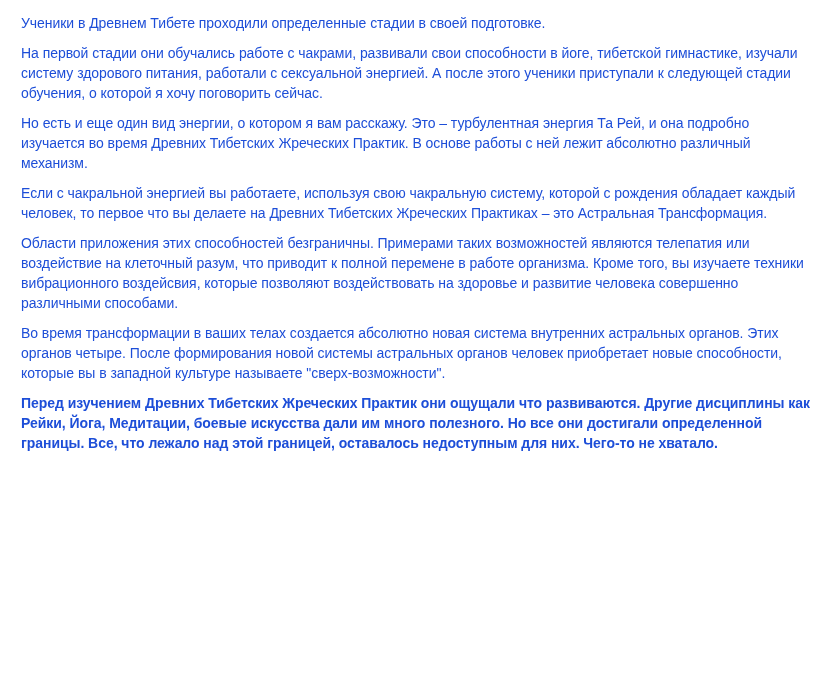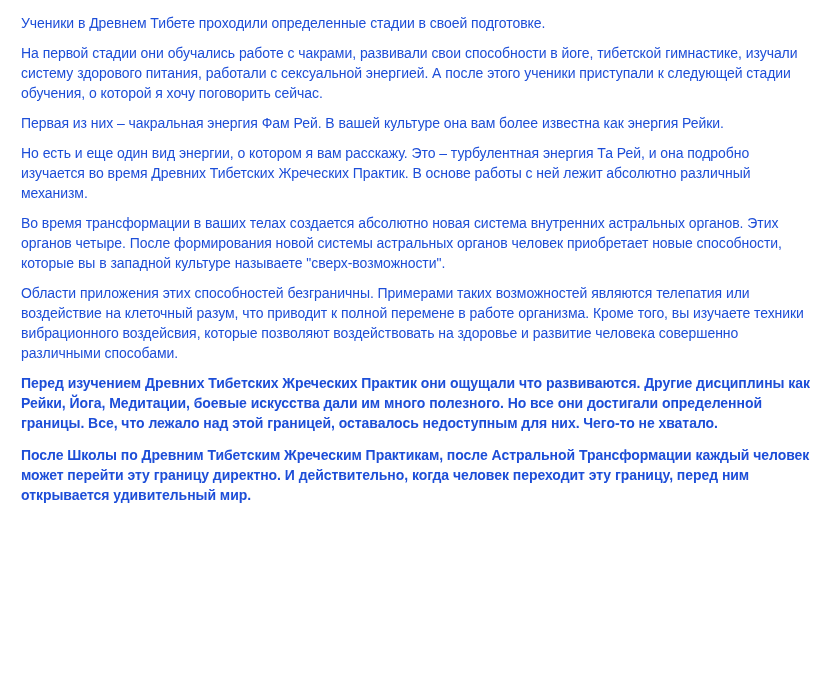--- a/index.html
+++ b/index.html
@@ -28,19 +28,18 @@
       font-weight: bold;
       margin-bottom: 12px;
     }
   </style>
 </head>
 <body>
 
 <div class="article">
   <p>Ученики в Древнем Тибете проходили определенные стадии в своей подготовке.</p>
   <p>На первой стадии они обучались работе с чакрами, развивали свои способности в йоге, тибетской гимнастике, изучали систему здорового питания, работали с сексуальной энергией. А после этого ученики приступали к следующей стадии обучения, о которой я хочу поговорить сейчас.</p>
-  <p>Первая из них – чакральная энергия Фам Рей. В вашей культуре она вам более известна как энергия Рейки.</p>
   <p>Но есть и еще один вид энергии, о котором я вам расскажу. Это – турбулентная энергия Та Рей, и она подробно изучается во время Древних Тибетских Жреческих Практик. В основе работы с ней лежит абсолютно различный механизм.</p>
+  <p>Если с чакральной энергией вы работаете, используя свою чакральную систему, которой с рождения обладает каждый человек, то первое что вы делаете на Древних Тибетских Жреческих Практиках – это Астральная Трансформация.</p>
+  <p>Области приложения этих способностей безграничны. Примерами таких возможностей являются телепатия или воздействие на клеточный разум, что приводит к полной перемене в работе организма. Кроме того, вы изучаете техники вибрационного воздейсвия, которые позволяют воздействовать на здоровье и развитие человека совершенно различными способами.</p>
   <p>Во время трансформации в ваших телах создается абсолютно новая система внутренних астральных органов. Этих органов четыре. После формирования новой системы астральных органов человек приобретает новые способности, которые вы в западной культуре называете "сверх-возможности".</p>
-  <p>Области приложения этих способностей безграничны. Примерами таких возможностей являются телепатия или воздействие на клеточный разум, что приводит к полной перемене в работе организма. Кроме того, вы изучаете техники вибрационного воздейсвия, которые позволяют воздействовать на здоровье и развитие человека совершенно различными способами.</p>
   <p class="bold">Перед изучением Древних Тибетских Жреческих Практик они ощущали что развиваются. Другие дисциплины как Рейки, Йога, Медитации, боевые искусства дали им много полезного. Но все они достигали определенной границы. Все, что лежало над этой границей, оставалось недоступным для них. Чего-то не хватало.</p>
-  <p class="bold">После Школы по Древним Тибетским Жреческим Практикам, после Астральной Трансформации каждый человек может перейти эту границу директно. И действительно, когда человек переходит эту границу, перед ним открывается удивительный мир.</p>
 </div>
 
 </body></html>

